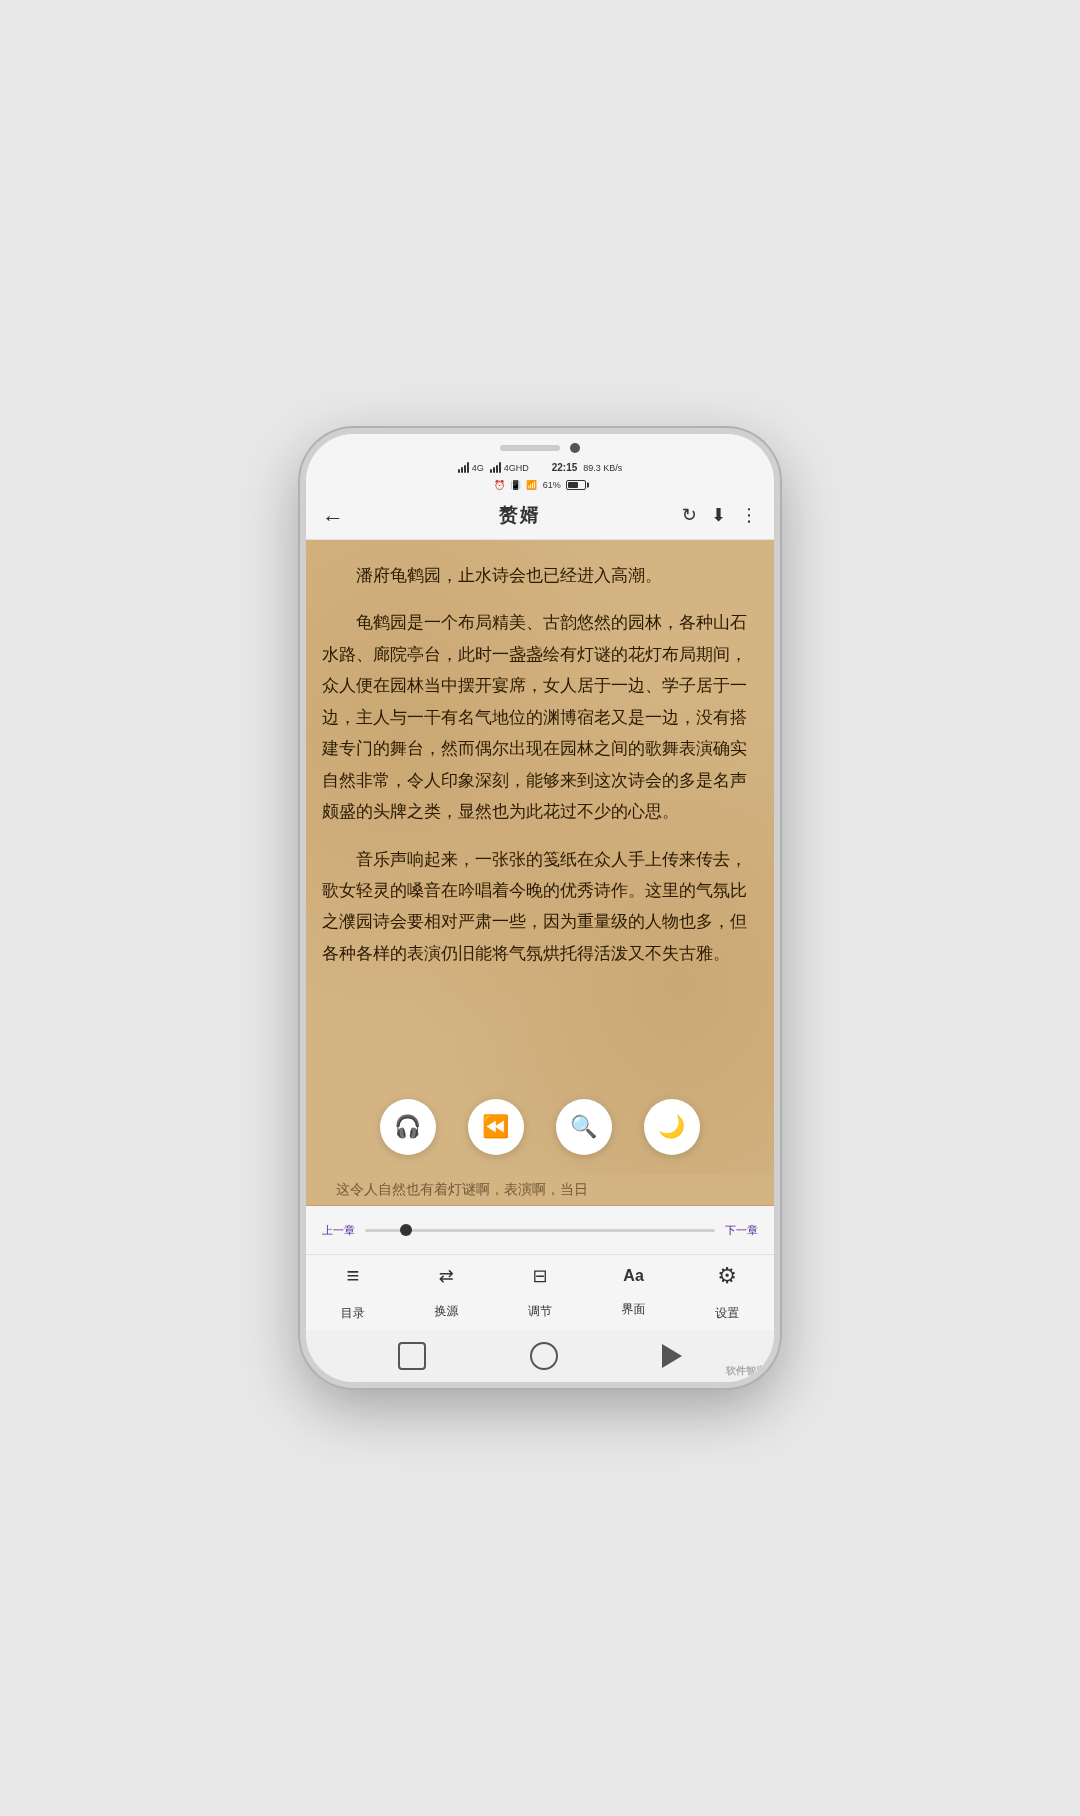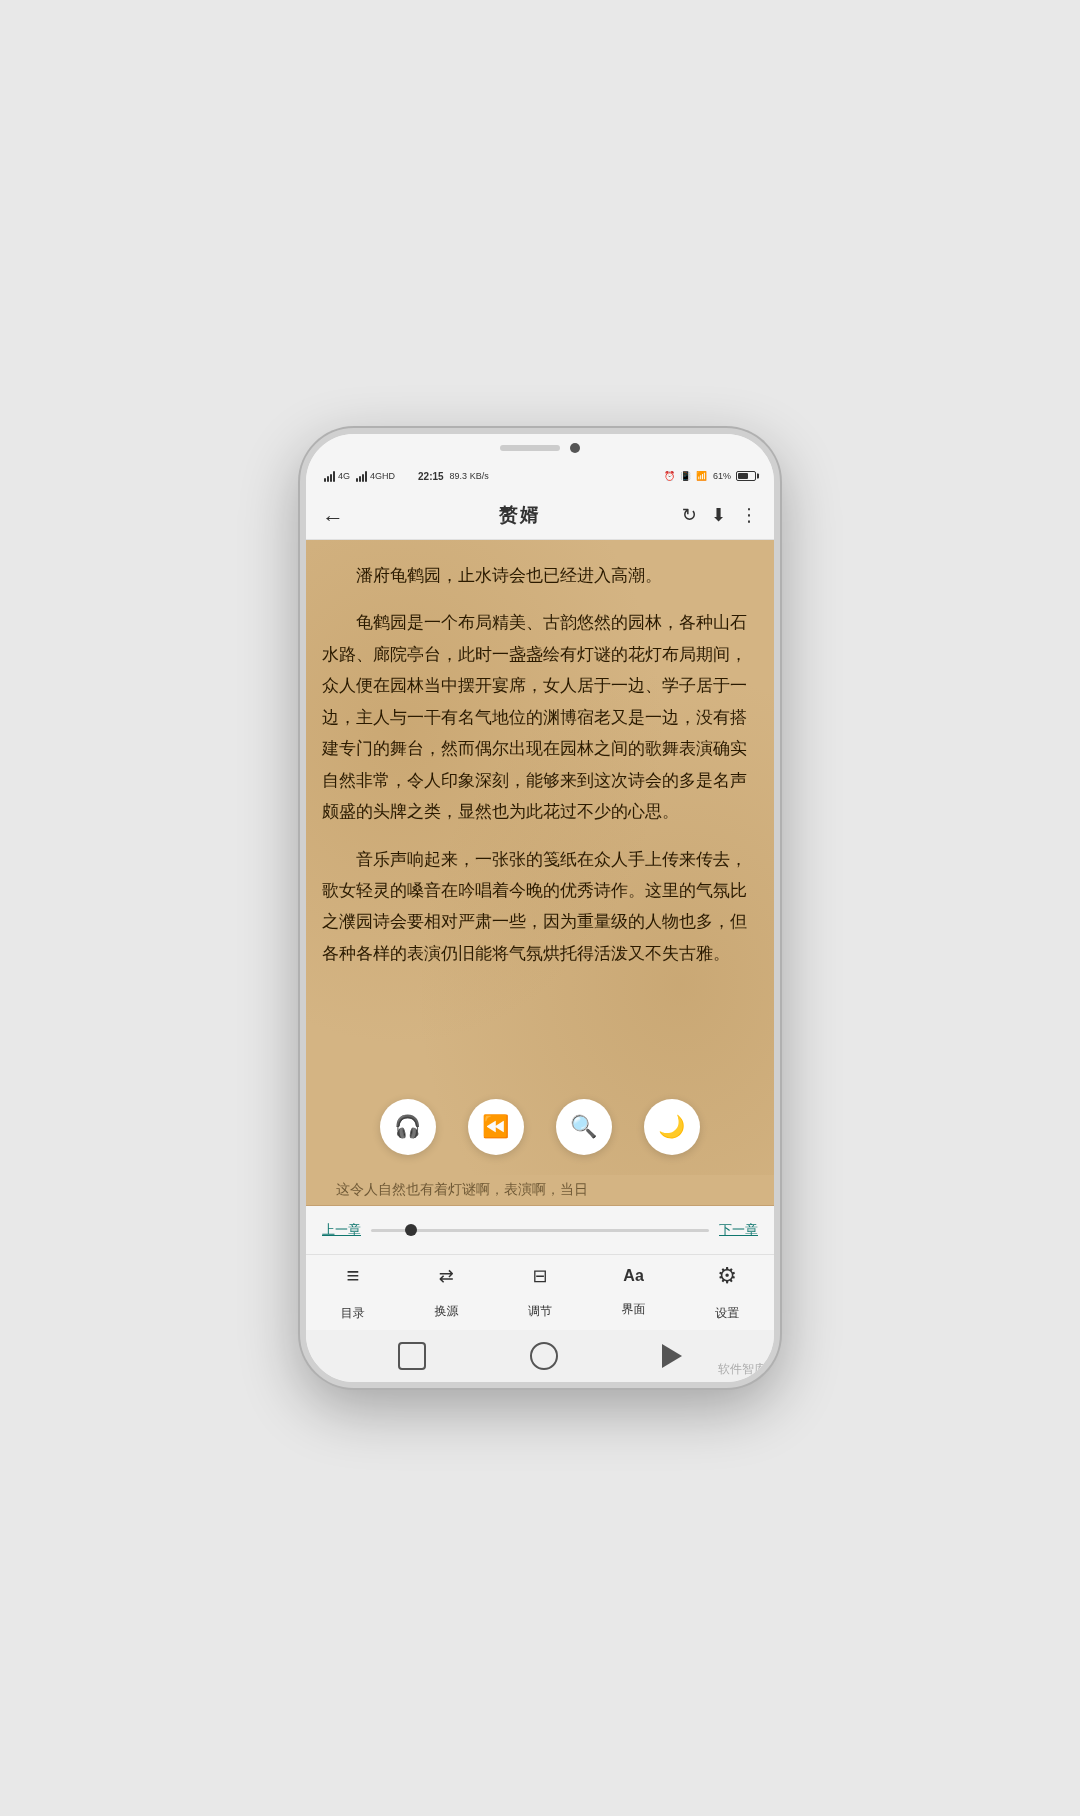--- a/index.html
+++ b/index.html
@@ -46,20 +46,21 @@
       margin-left: 10px;
     }
     .status-bar {
       height: 28px;
       background: #f5f5f5;
       display: flex;
       align-items: center;
       justify-content: space-between;
       padding: 0 18px;
       flex-shrink: 0;
+      flex-direction: column;
     }
     .status-left {
       display: flex;
       align-items: center;
       gap: 3px;
       font-size: 9px;
       color: #333;
     }
     .status-right {
       display: flex;
@@ -204,24 +205,23 @@
     .progress-bar-area {
       background: #f5f5f5;
       height: 48px;
       display: flex;
       align-items: center;
       padding: 0 16px;
       gap: 10px;
       flex-shrink: 0;
     }
     .progress-label {
-      font-size: 13px;
-      color: #0f766e;
+      font-size: 11px;
+      color: #4c1d95;
       white-space: nowrap;
-      text-decoration: underline;
     }
     .progress-track {
       flex: 1;
       height: 3px;
       background: #d0d0d0;
       border-radius: 2px;
       position: relative;
     }
     .progress-dot {
       width: 12px;
@@ -290,22 +290,23 @@
       border-top: 12px solid transparent;
       border-bottom: 12px solid transparent;
       border-left: 20px solid #555;
       cursor: pointer;
     }
     
     .watermark {
       position: absolute;
       bottom: 4px;
       right: 8px;
-      font-size: 12px;
+      font-size: 10px;
       color: rgba(0,0,0,0.3);
+      font-weight: bold;
     }
   </style>
 </head>
 <body>
 
 <div class="phone-outer">
 
   <div class="phone-notch-area">
     <div class="phone-speaker"></div>
     <div class="phone-camera"></div>

